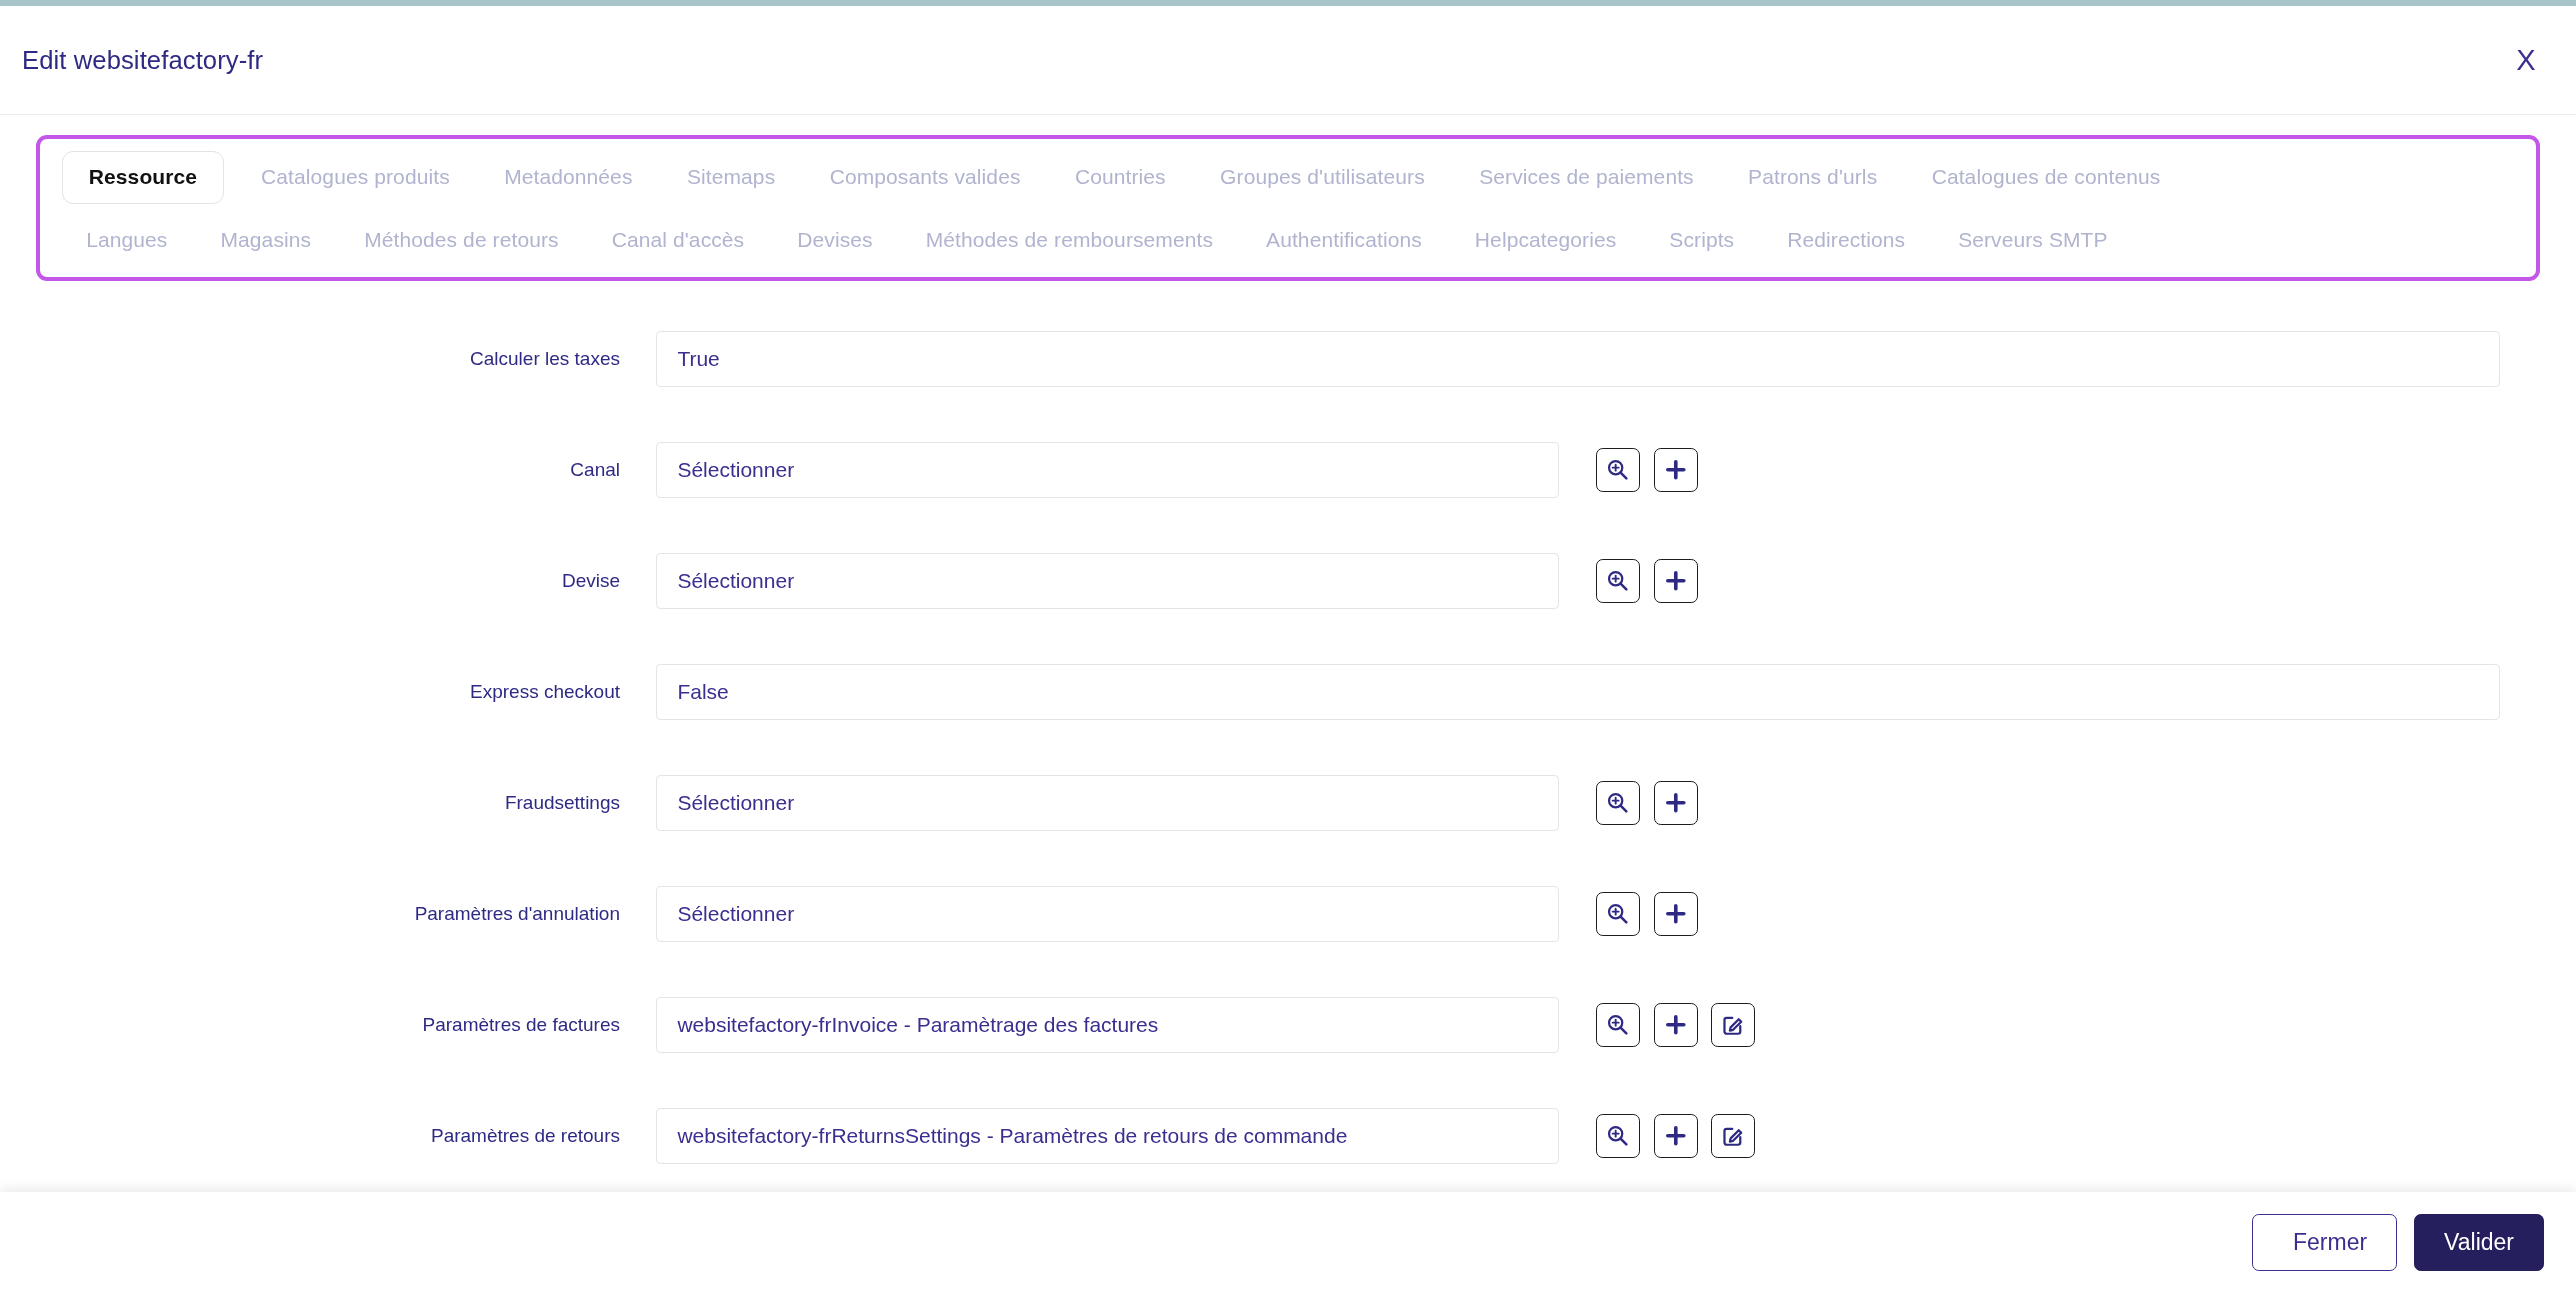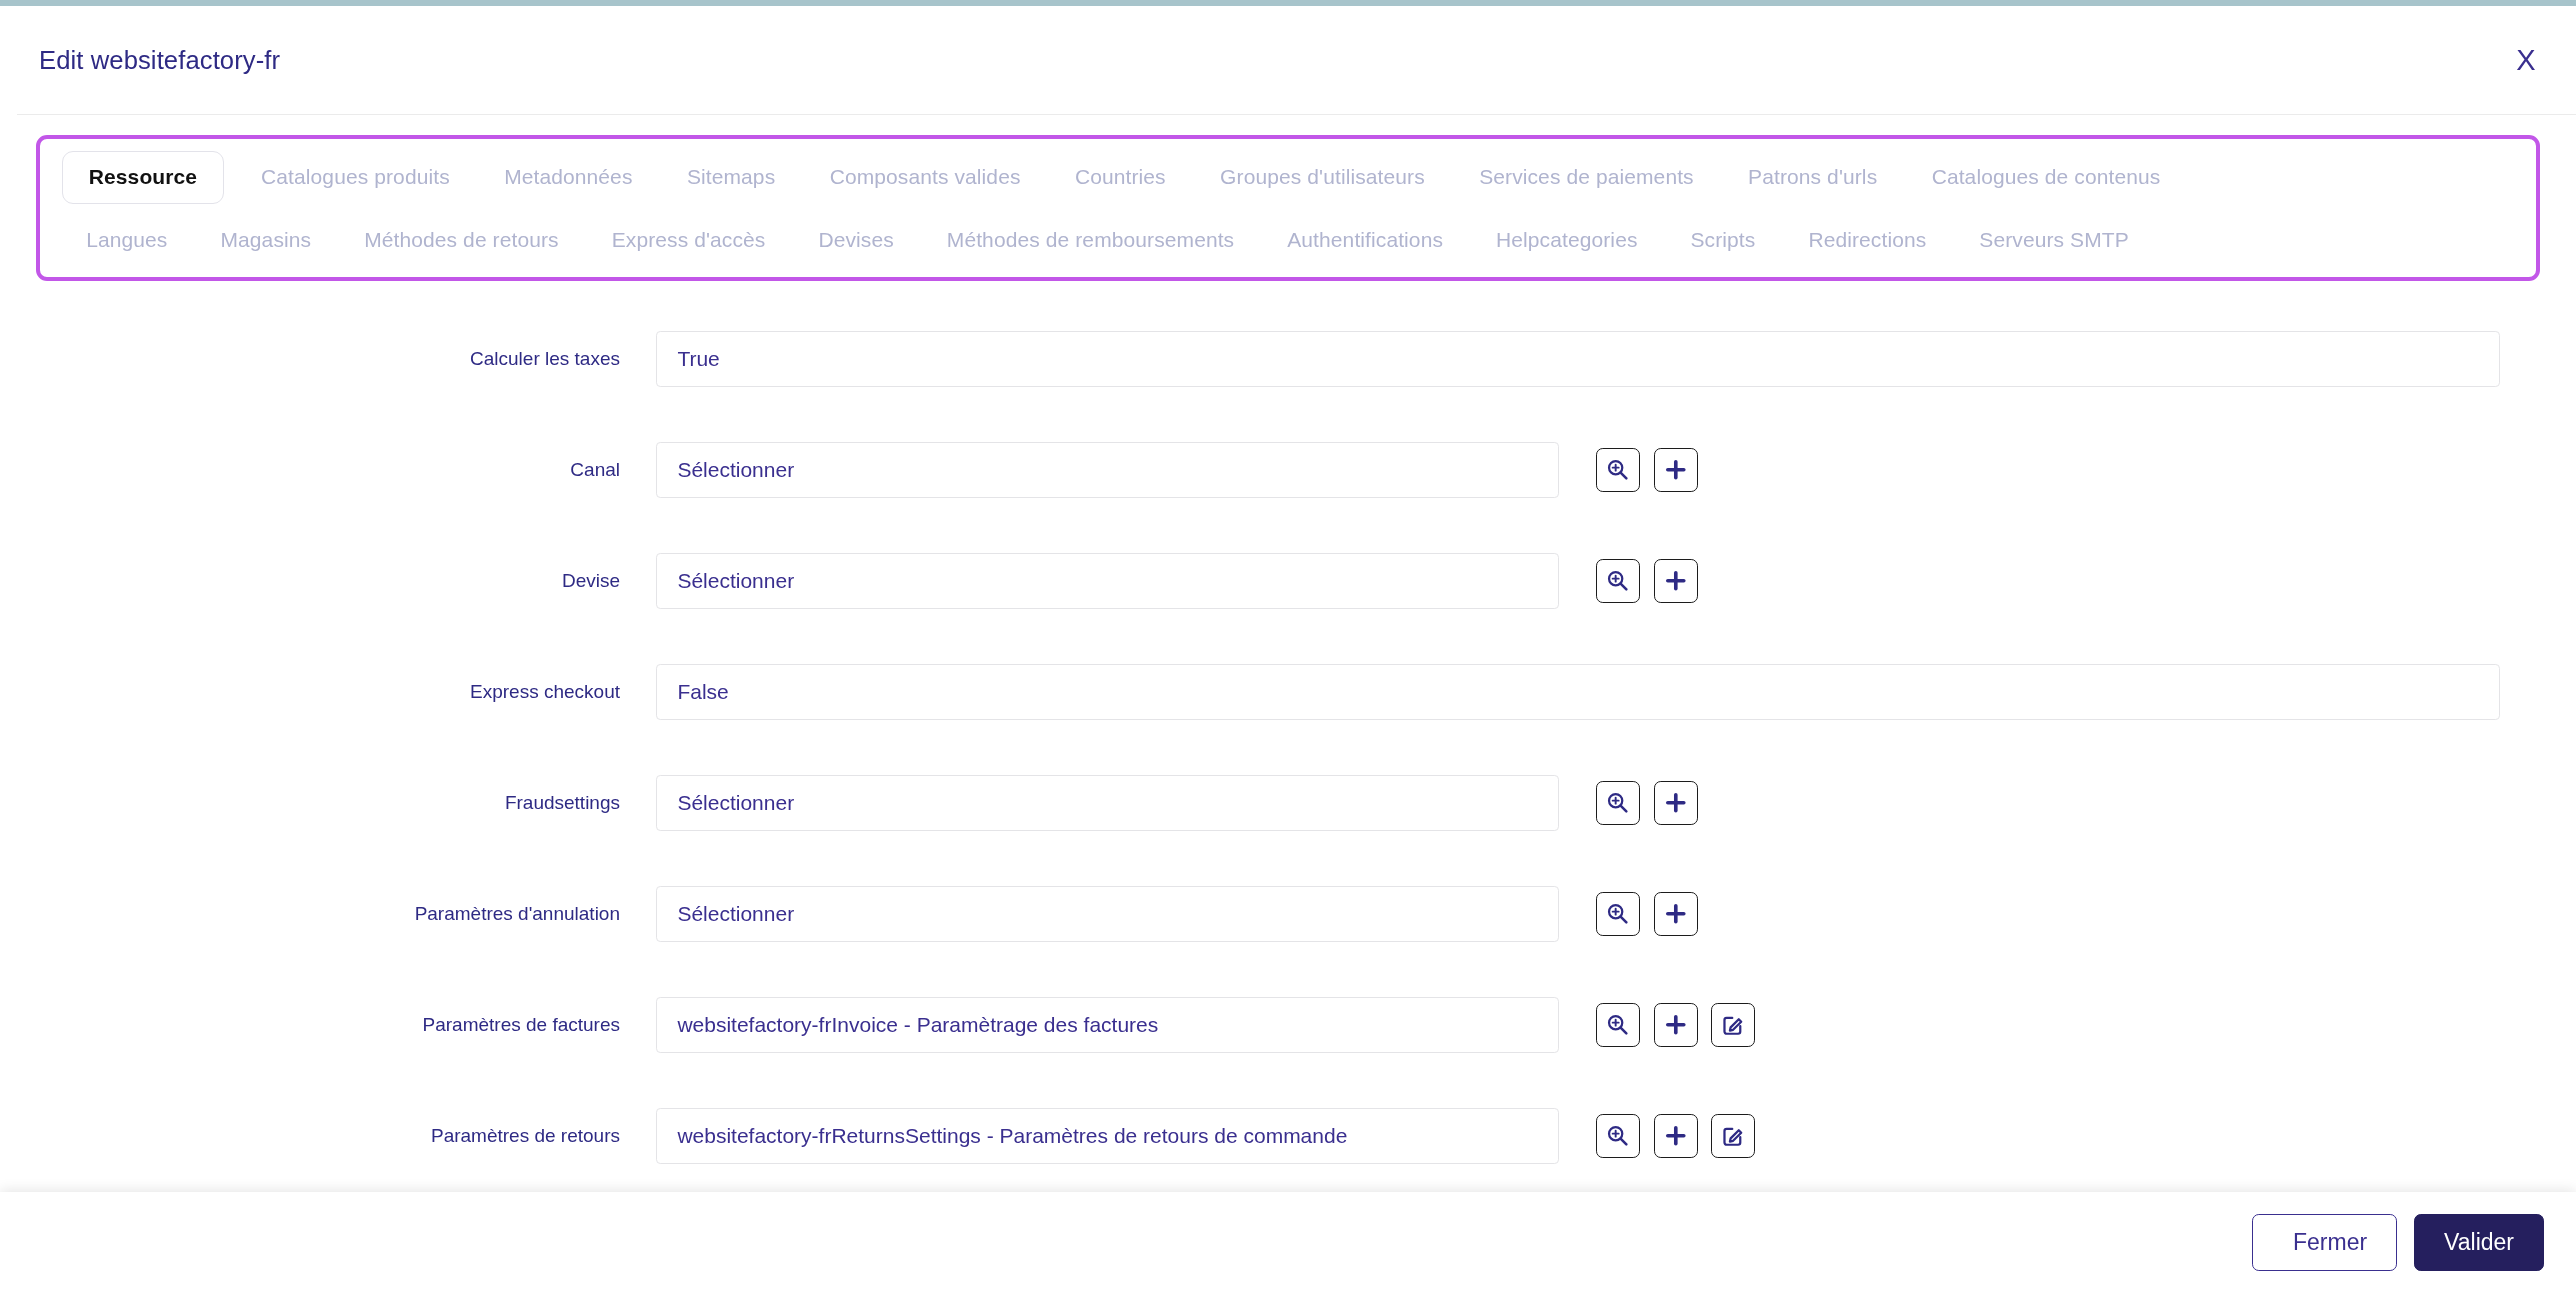--- a/index.html
+++ b/index.html
@@ -32,21 +32,20 @@
   
   .modal-header {
     flex: 0 0 auto;
     height: 109px;
     border-bottom: 1.7px solid #ebebeb;
     display: flex;
     align-items: center;
     justify-content: space-between;
     padding: 0 32px 0 22px;
     position: relative;
-    margin-left: 17px;
   }
   .modal-title {
     font-size: 25.6px;
     color: #2e2a84;
     letter-spacing: 0.1px;
     white-space: nowrap;
   }
   .close-x {
     font-size: 29px;
     color: #3a2f8f;
@@ -205,21 +204,21 @@
         <div class="tab">Countries</div>
         <div class="tab">Groupes d'utilisateurs</div>
         <div class="tab">Services de paiements</div>
         <div class="tab">Patrons d'urls</div>
         <div class="tab">Catalogues de contenus</div>
       </div>
     <div class="tabs-row row2" id="tabs-row-2">
         <div class="tab">Langues</div>
         <div class="tab">Magasins</div>
         <div class="tab">Méthodes de retours</div>
-        <div class="tab">Express d'accès</div>
+        <div class="tab">Canal d'accès</div>
         <div class="tab">Devises</div>
         <div class="tab">Méthodes de remboursements</div>
         <div class="tab">Authentifications</div>
         <div class="tab">Helpcategories</div>
         <div class="tab">Scripts</div>
         <div class="tab">Redirections</div>
         <div class="tab">Serveurs SMTP</div>
       </div>
   </div>
 

